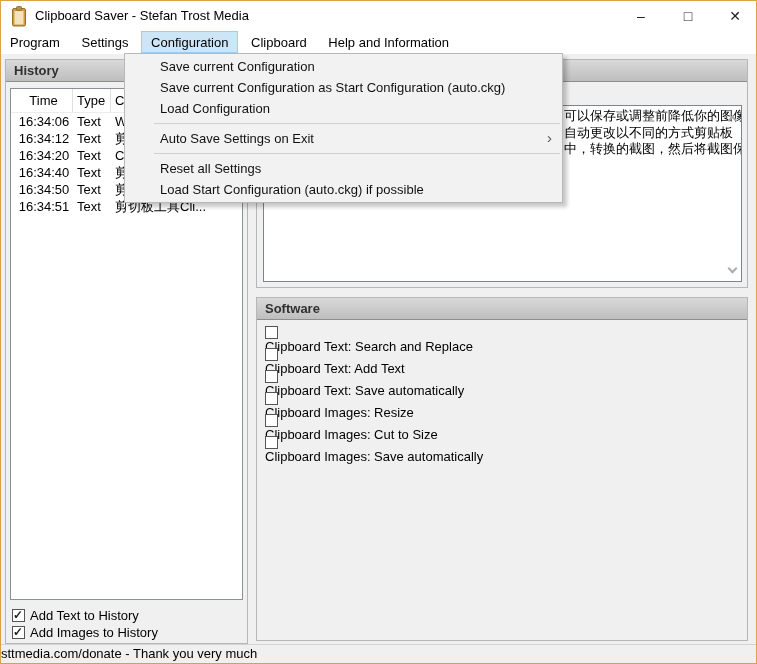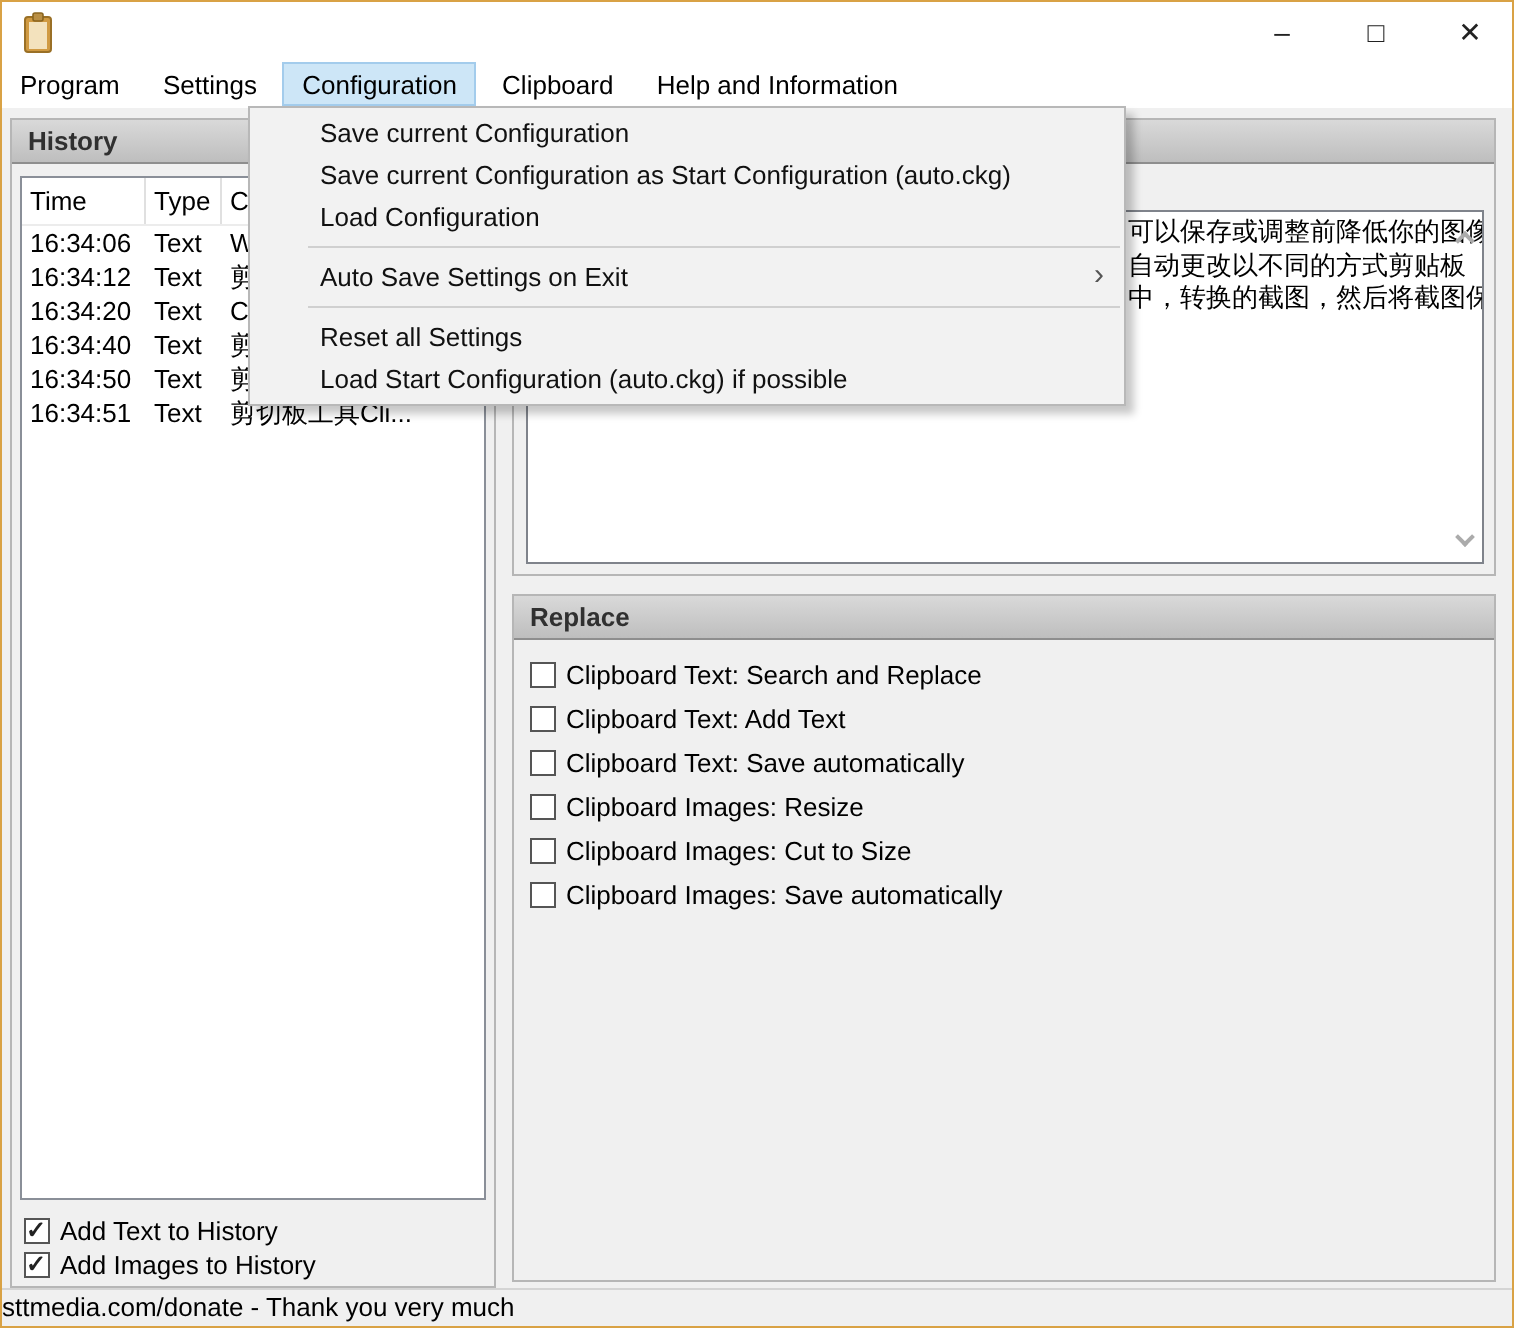--- a/index.html
+++ b/index.html
@@ -36,21 +36,21 @@
     border-bottom:1px solid #8E8E8E;
     font-weight:bold; color:#303030; font-size:13px;
   }
 
   
   .listview { position:absolute; left:4px; top:28px; width:233px; height:512px; background:#FFF; border:1px solid #8A8F98; overflow:hidden; }
   .lv-header { display:flex; height:24px; border-bottom:1px solid #ECECEC; }
   .lv-hcell { line-height:23px; padding-left:4px; border-right:1px solid #E0E0E0; font-size:13px; overflow:hidden; white-space:nowrap; }
   .lv-row { display:flex; height:17px; }
   .lv-cell { line-height:17px; padding-left:4px; font-size:13px; overflow:hidden; white-space:nowrap; }
-  .col-time { width:62px; flex:none; }
+  .col-time { width:62px; flex:none;text-align:center; }
   .col-type { width:38px; flex:none; }
   .col-content { flex:1; }
 
   
   .cb-row { position:absolute; height:17px; display:flex; align-items:center; }
   .cb-box { width:13px; height:13px; background:#FFF; border:1px solid #555; flex:none; position:relative; margin-right:5px; }
   .cb-box.checked::after {
     content:"✓"; position:absolute; left:0px; top:-2px; font-size:12px; color:#222; font-weight:bold;
   }
   .cb-label { line-height:15px; white-space:nowrap; }
@@ -63,21 +63,21 @@
   .cjk-text { position:absolute; left:300px; top:2px; font-size:13px; line-height:16.5px; color:#000; white-space:nowrap; }
   .scroll-arrow { position:absolute; right:4px; width:8px; height:8px; }
   .chev { display:block; width:7px; height:7px; border-top:2px solid #ABABAB; border-right:2px solid #ABABAB; }
   .arrow-up   { top:8px; }
   .arrow-up .chev   { transform:rotate(-45deg); margin-top:3px; }
   .arrow-down { bottom:8px; }
   .arrow-down .chev { transform:rotate(135deg); }
 
   
   .actions-list { position:absolute; left:8px; top:28px; right:8px; }
-  .action-row { height:22px; display:flex; align-items:center; }
+  .action-row { height:22px; display:flex; align-items:flex-start;flex-direction:column; }
 
   
   .statusbar {
     position:absolute; left:0; top:643px; width:755px; height:19px;
     background:#F0F0F0; border-top:1px solid #D4D4D4;
     text-align:left; line-height:18px; font-size:13px;
   }
 
   
   .menu-popup {
@@ -94,20 +94,21 @@
 <body>
 
 <div class="window">
 
   <div class="titlebar">
     <svg class="app-icon" viewBox="0 0 16 21">
       <rect x="1.5" y="2.5" width="13" height="17.5" rx="1.5" fill="#D09A42" stroke="#9A7026" stroke-width="1"></rect>
       <rect x="3.5" y="5" width="9" height="13.5" fill="#F3E2BD"></rect>
       <rect x="5.5" y="0.5" width="5" height="4" rx="1" fill="#B98F45" stroke="#8A651F" stroke-width="0.8"></rect>
     </svg>
+    <span class="title-text">Clipboard Saver - Stefan Trost Media</span>
     <span class="win-btn btn-min">–</span>
     <span class="win-btn btn-max">□</span>
     <span class="win-btn btn-close">✕</span>
   </div>
 
   <div class="menubar">
     <span class="menu-item-top">Program</span>
     <span class="menu-item-top">Settings</span>
     <span class="menu-item-top active">Configuration</span>
     <span class="menu-item-top">Clipboard</span>
@@ -176,21 +177,21 @@
       <span class="scroll-arrow arrow-up">
           <i class="chev"></i>
         </span>
       <span class="scroll-arrow arrow-down">
           <i class="chev"></i>
         </span>
     </div>
   </div>
 
   <div class="group group-right-bottom">
-    <div class="panel-header">Replace</div>
+    <div class="panel-header">Software</div>
     <div class="actions-list">
       <div class="action-row">
         <span class="cb-box"></span>
         <span class="cb-label">Clipboard Text: Search and Replace</span>
       </div>
       <div class="action-row">
         <span class="cb-box"></span>
         <span class="cb-label">Clipboard Text: Add Text</span>
       </div>
       <div class="action-row">

